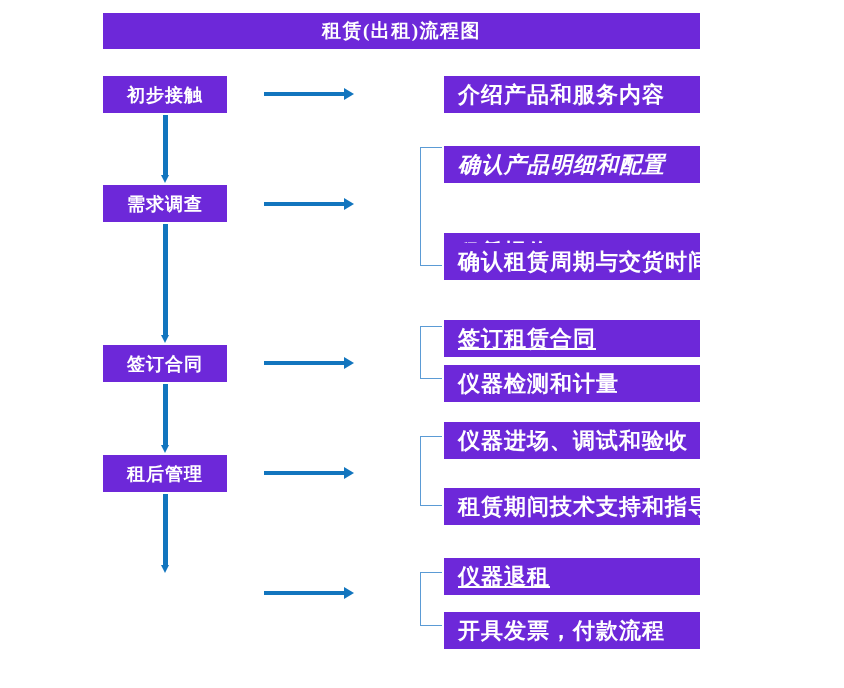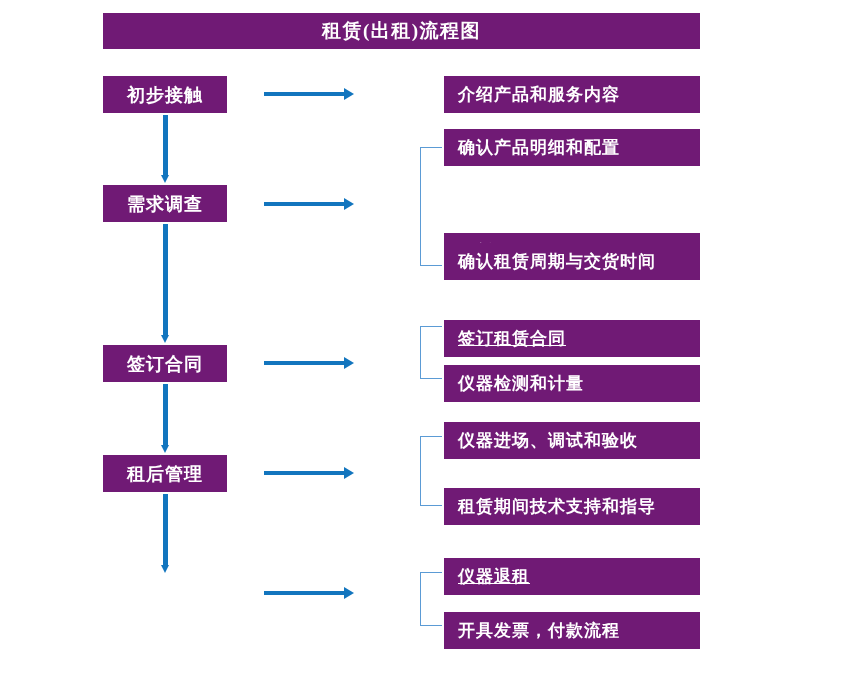--- a/index.html
+++ b/index.html
@@ -6,21 +6,21 @@
   body{
     width:844px;height:688px;
     background:#ffffff;
     font-family:"Liberation Serif","DejaVu Serif",serif;
     overflow:hidden;
   }
   #canvas{position:relative;width:844px;height:688px;}
 
   .box{
     position:absolute;
-    background:#701a75;
+    background:#6d28d9;
     color:#ffffff;
     font-weight:bold;
     display:flex;
     align-items:center;
     box-sizing:border-box;
     letter-spacing:1px;
     white-space:nowrap;
   }
   .title-bar{
     left:103px;top:13px;width:597px;height:36px;
@@ -29,21 +29,21 @@
     letter-spacing:1.5px;
   }
   .stage-box{
     left:103px;width:124px;height:37px;
     justify-content:center;
     font-size:18px;
   }
   .detail-box{
     left:444px;width:256px;height:37px;
     padding-left:14px;
-    font-size:17px;
+    font-size:22px;
   }
 
   
   .v-arrow{position:absolute;left:161px;width:9px;}
   .v-arrow .shaft{
     position:absolute;left:2px;top:0;width:5px;
     background:#1275be;
   }
   .v-arrow .head{
     position:absolute;left:0;width:0;height:0;
@@ -122,21 +122,21 @@
     <div class="shaft"></div>
       <div class="head"></div>
   </div>
 
   <div class="bracket" style="top:147px;height:119px;"></div>
   <div class="bracket" style="top:326px;height:53px;"></div>
   <div class="bracket" style="top:436px;height:70px;"></div>
   <div class="bracket" style="top:572px;height:54px;"></div>
 
   <div class="box detail-box" style="top:76px;">介绍产品和服务内容</div>
-  <div class="box detail-box" style="top:129px;">确认产品明细和配置</div>
+  <div class="box detail-box" style="top:146px;font-style:italic;">确认产品明细和配置</div>
   <div class="box detail-box" style="top:186px;margin-top:47px;">租赁报价</div>
   <div class="box detail-box" style="top:243px;">确认租赁周期与交货时间</div>
   <div class="box detail-box" style="top:320px;text-decoration:underline;">签订租赁合同</div>
   <div class="box detail-box" style="top:365px;">仪器检测和计量</div>
   <div class="box detail-box" style="top:422px;">仪器进场、调试和验收</div>
   <div class="box detail-box" style="top:488px;">租赁期间技术支持和指导</div>
   <div class="box detail-box" style="top:558px;text-decoration:underline;">仪器退租</div>
   <div class="box detail-box" style="top:612px;">开具发票，付款流程</div>
 
 </div>

